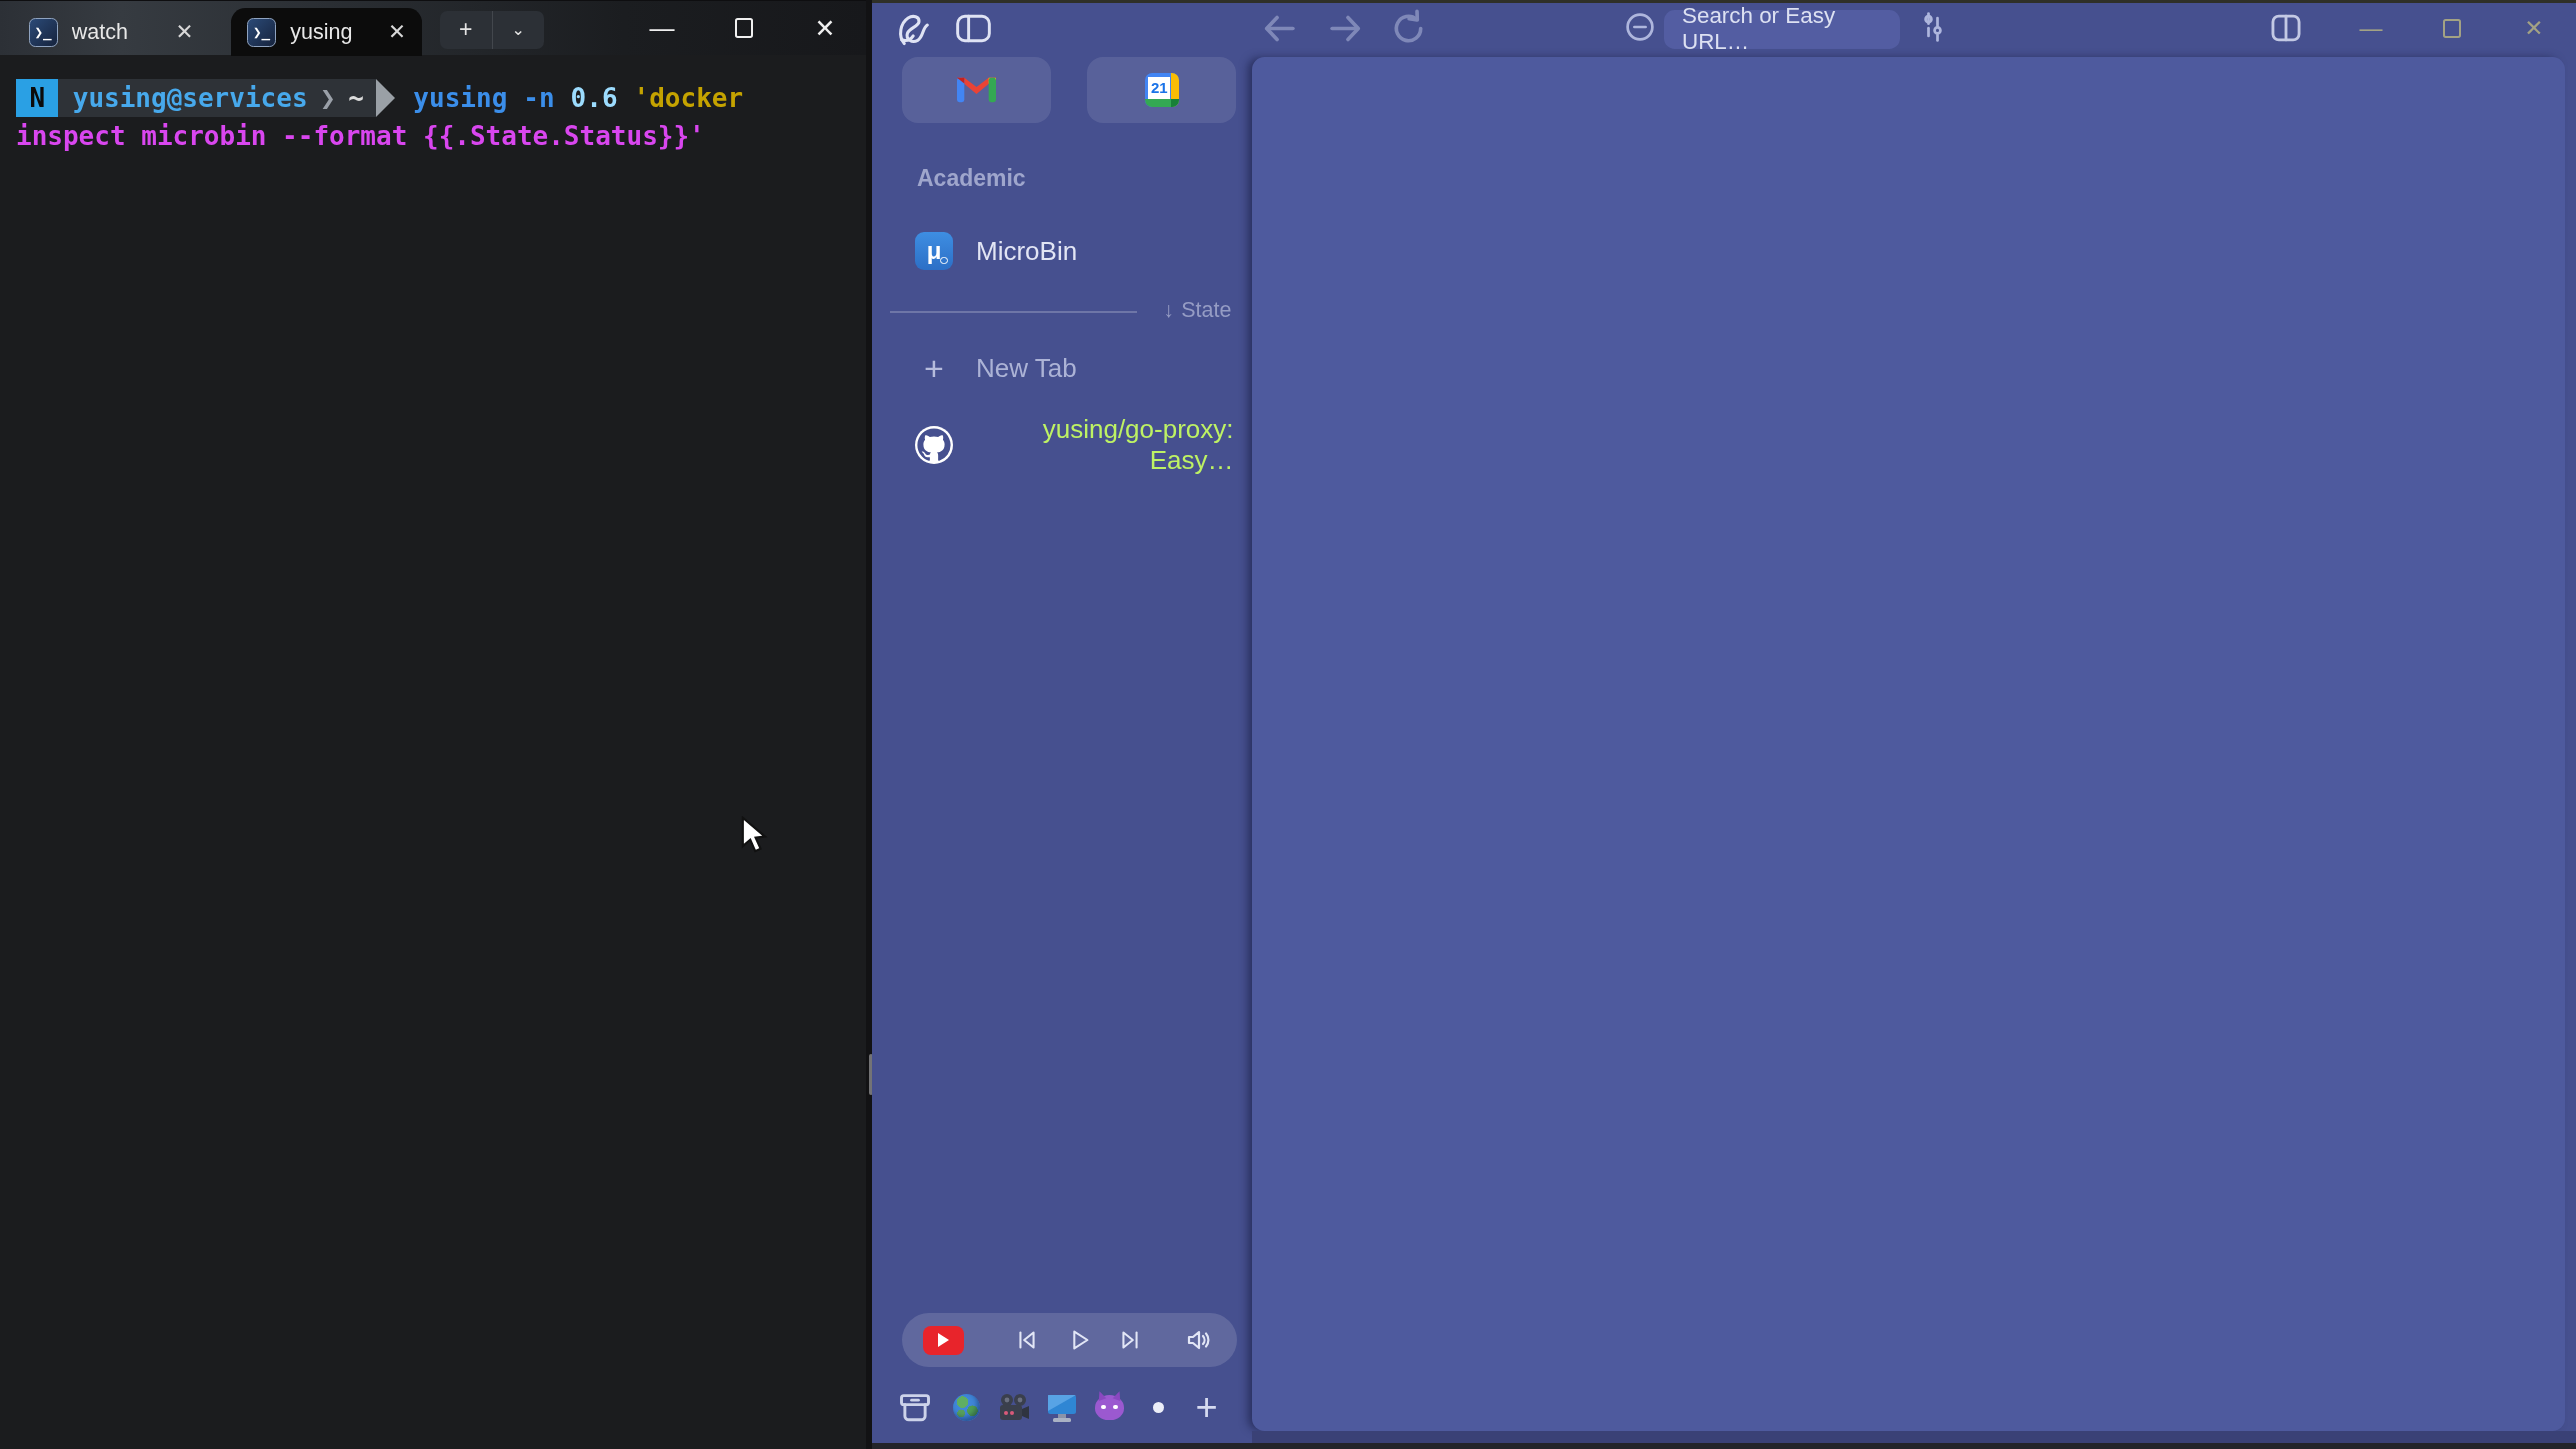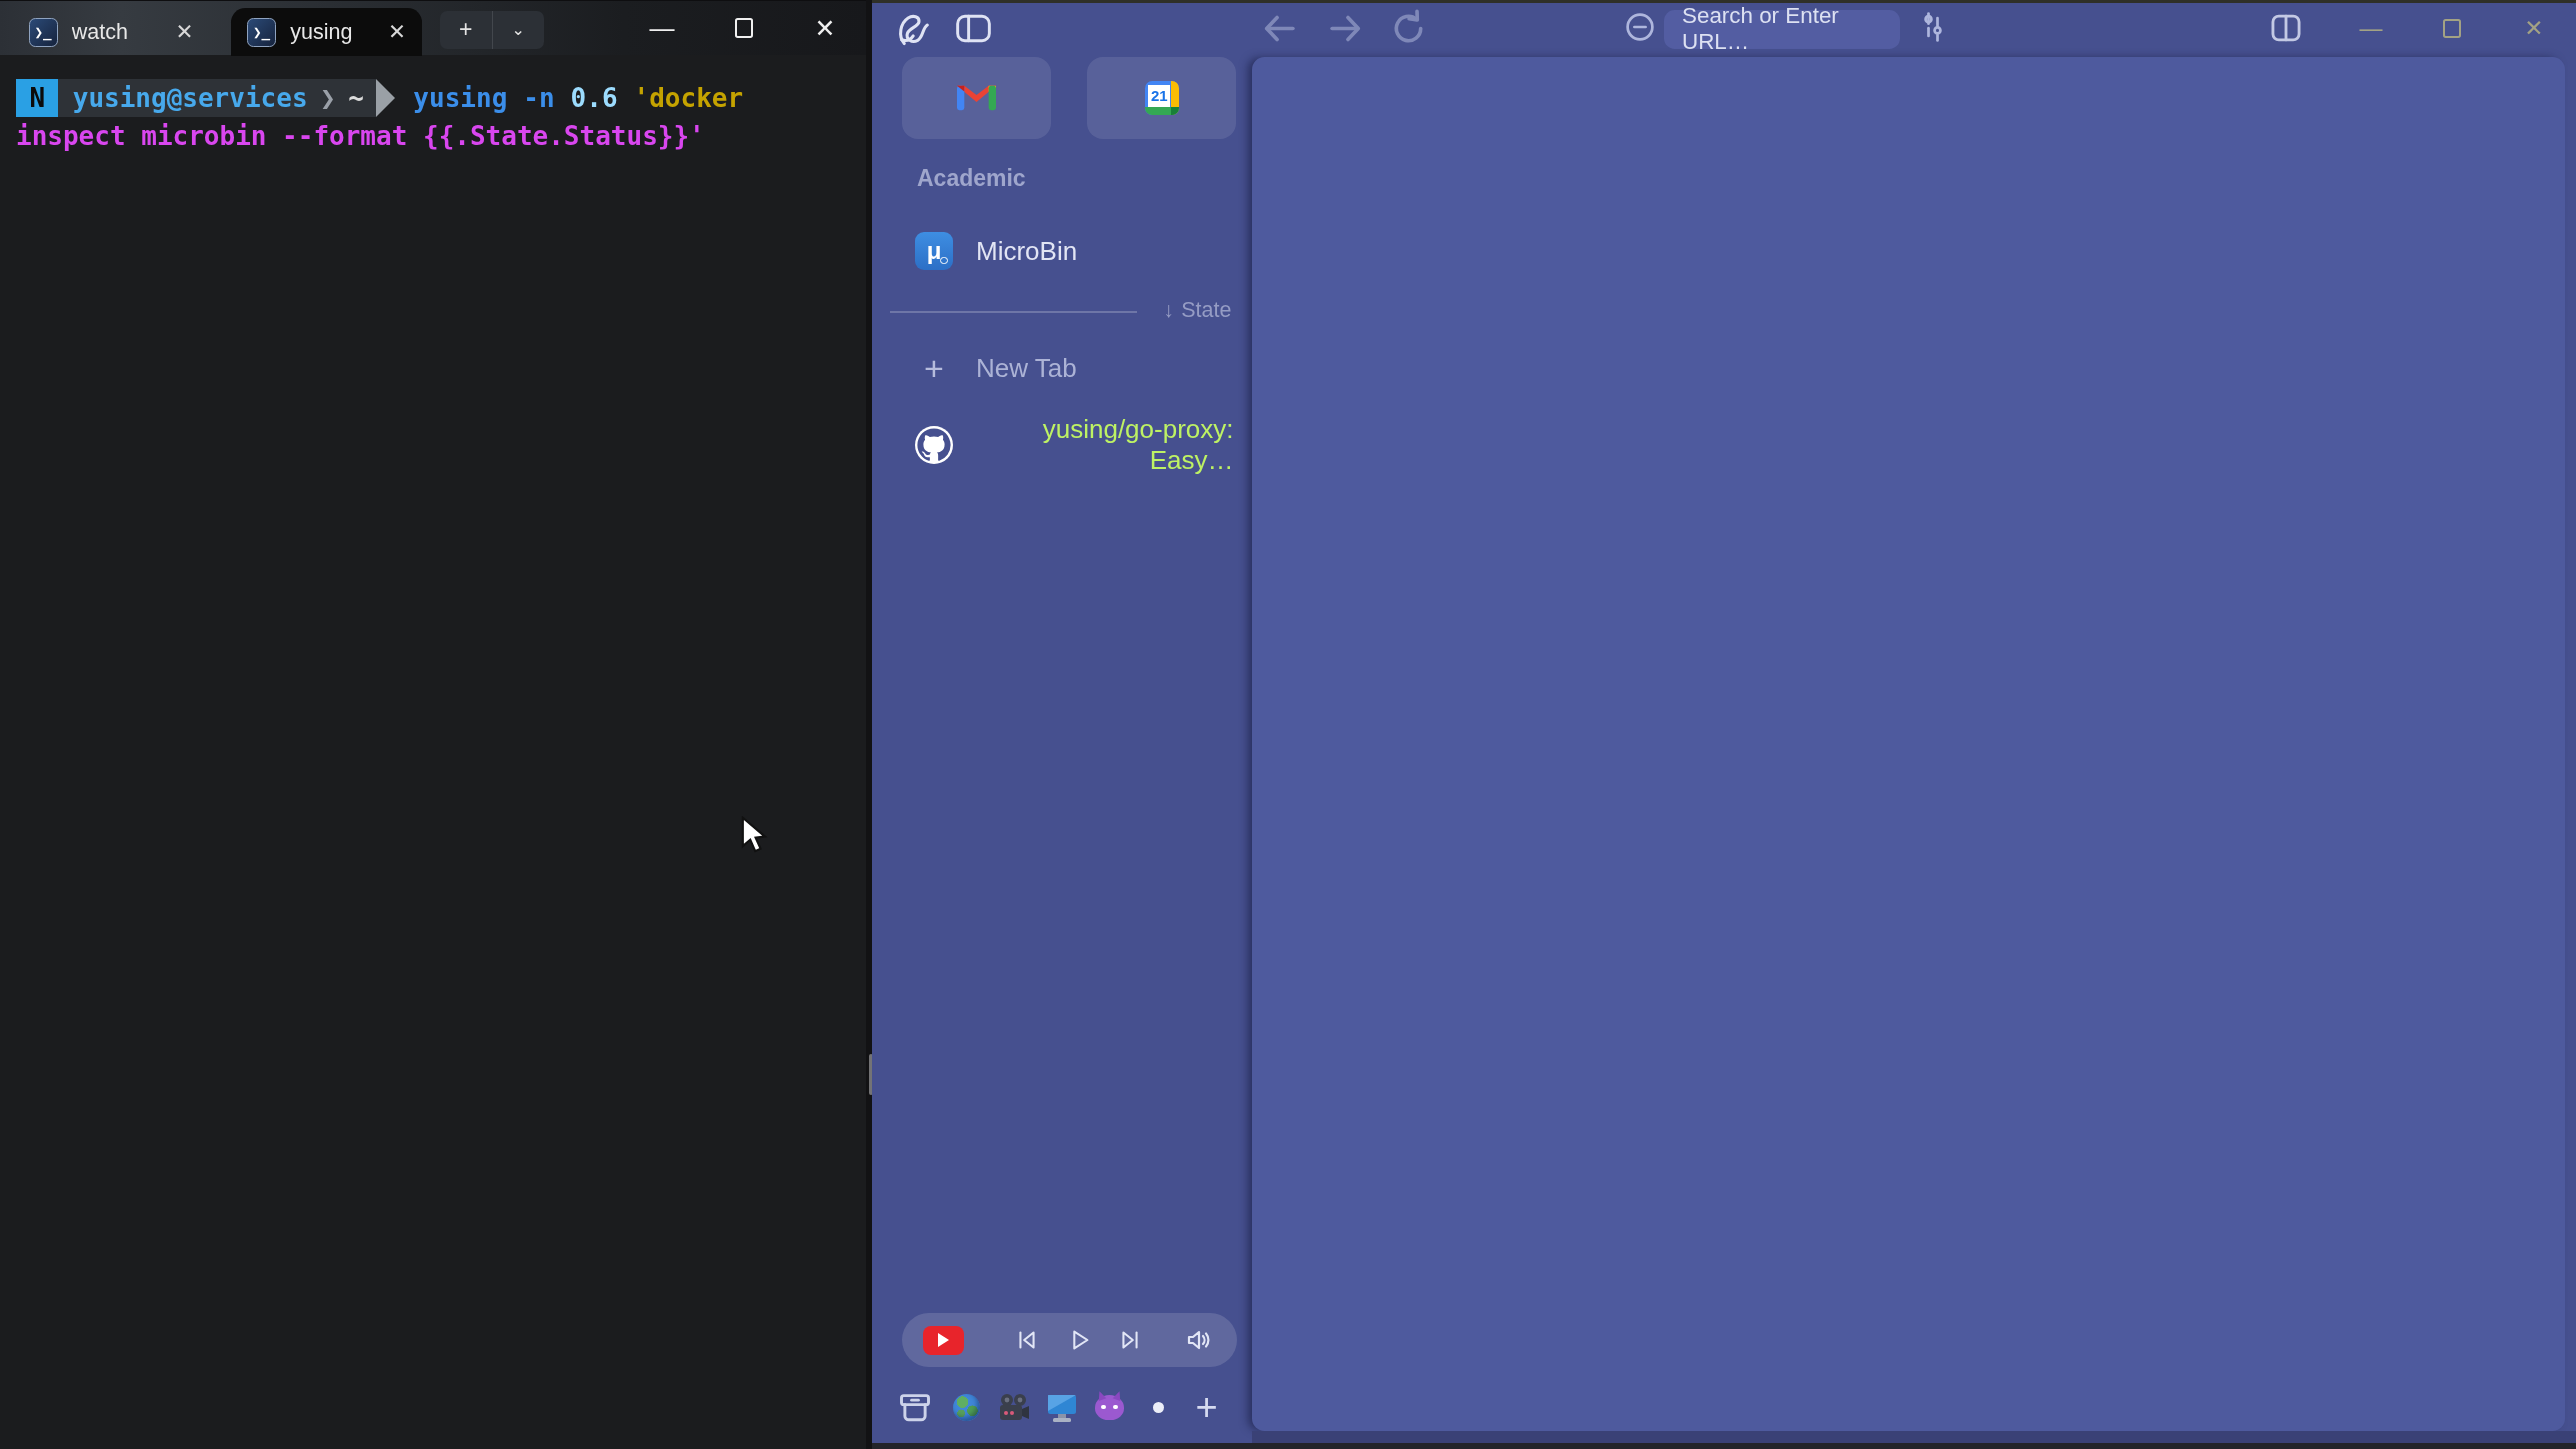--- a/index.html
+++ b/index.html
@@ -59,21 +59,21 @@
   svg.line { stroke:#dfe3f4; fill:none; stroke-width:2.4; stroke-linecap:round; stroke-linejoin:round; }
   svg.nav { stroke:#7f88b8; fill:none; stroke-width:3; stroke-linecap:round; stroke-linejoin:round; }
   #url-bar { position:absolute; left:792px; top:9.8px; width:236px; height:39px; background:#535da2;
     border-radius:10.7px; display:flex; align-items:center; padding-left:18px;
     color:#dde1f2; font-size:22.4px; }
   .bwc { position:absolute; top:9px; width:54px; height:39px; display:flex; align-items:center;
     justify-content:center; color:#a3a284; font-size:23px; }
   #b-max span { display:block; width:18px; height:19.7px; border:2.2px solid #a3a284; border-radius:2.7px; }
 
   
-  .essential { position:absolute; top:57px; width:149px; height:82px; border-radius:16px;
+  .essential { position:absolute; top:57px; width:149px; height:66px; border-radius:16px;
     background:rgba(255,255,255,.10); display:flex; align-items:center; justify-content:center; }
   #ess-gmail { left:29.5px; } #ess-cal { left:215px; }
   #ws-label { position:absolute; left:45px; top:165px; color:#9fa6cc; font-size:23px; font-weight:700;text-align:center; }
   .side-row { position:absolute; left:21.5px; width:340px; height:52px; display:flex;
     align-items:center; gap:23px; padding-left:21.5px; border-radius:10.7px; }
   #row-microbin { top:225px; color:#e2e5f4; font-size:26px; }
   #microbin-ic { width:38px; height:38px; border-radius:9px;
     background:linear-gradient(180deg,#3e8ee2,#2c6fc6); color:#fff; display:flex; align-items:center;
     justify-content:center; font-size:24px; font-weight:bold; position:relative; }
   #microbin-ic i { position:absolute; right:5.4px; bottom:6.3px; width:7.2px; height:7.2px;
@@ -211,21 +211,21 @@
         <path d="M23 2 L23.2 8.9 L16.5 8"></path>
       </svg>
   </div>
   <div class="tb-icon" style="left:750px">
     <svg class="line" width="36" height="36" viewBox="0 0 32 32" style="stroke:#aeb6dd">
         <circle cx="16" cy="16" r="11"></circle>
         <line x1="11" y1="16" x2="21" y2="16"></line>
       </svg>
   </div>
   <div id="url-bar">
-    <span>Search or Enter URL…</span>
+    <span>Search or Easy URL…</span>
   </div>
   <div class="tb-icon" style="left:1043px">
     <svg class="line" width="36" height="36" viewBox="0 0 32 32" style="stroke:#aeb6dd">
       <line x1="12" y1="4" x2="12" y2="13"></line>
         <circle cx="12" cy="9" r="2.6"></circle>
         <line x1="12" y1="17" x2="12" y2="24"></line>
       <line x1="20" y1="8" x2="20" y2="15"></line>
         <circle cx="20" cy="19" r="2.6"></circle>
         <line x1="20" y1="23" x2="20" y2="28"></line>
     </svg>

